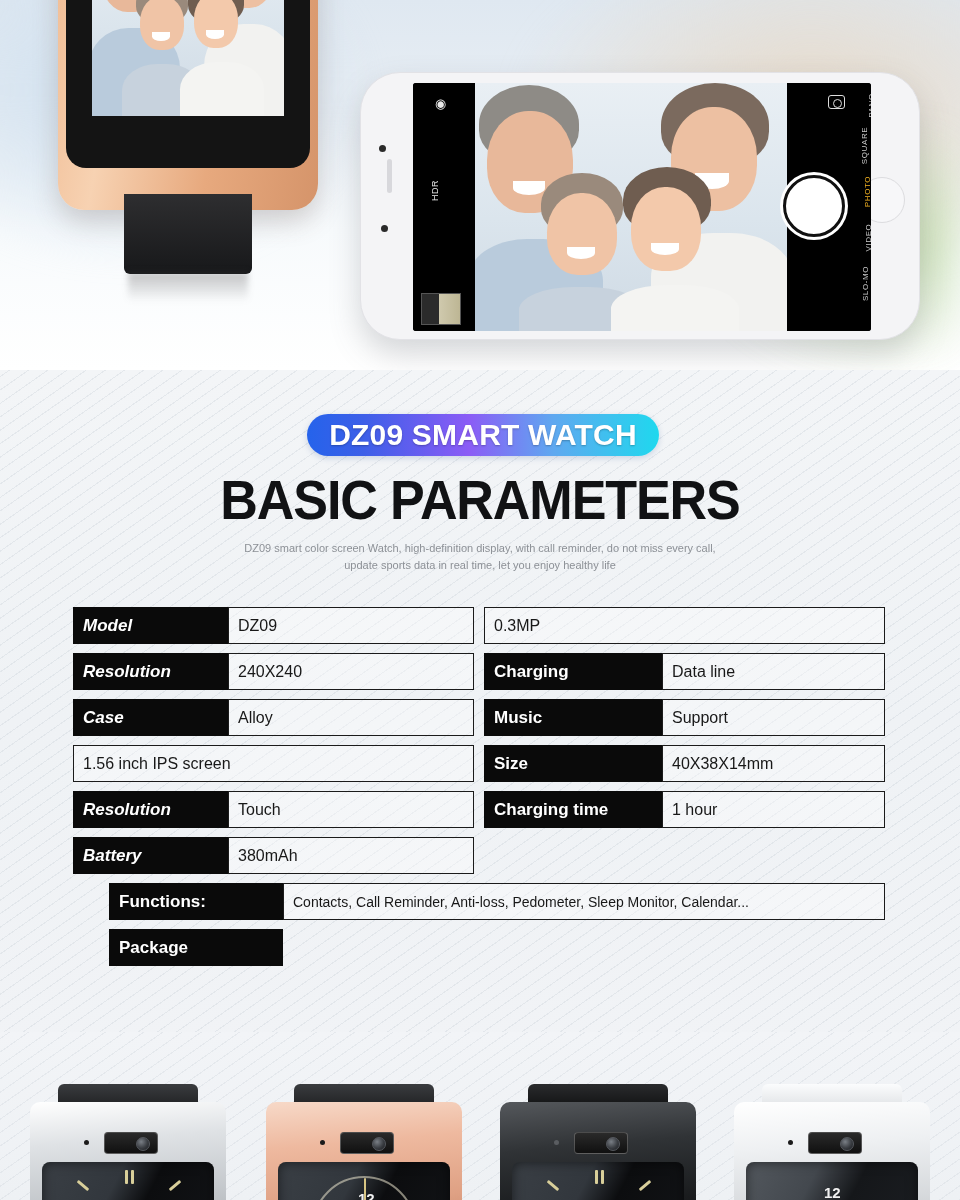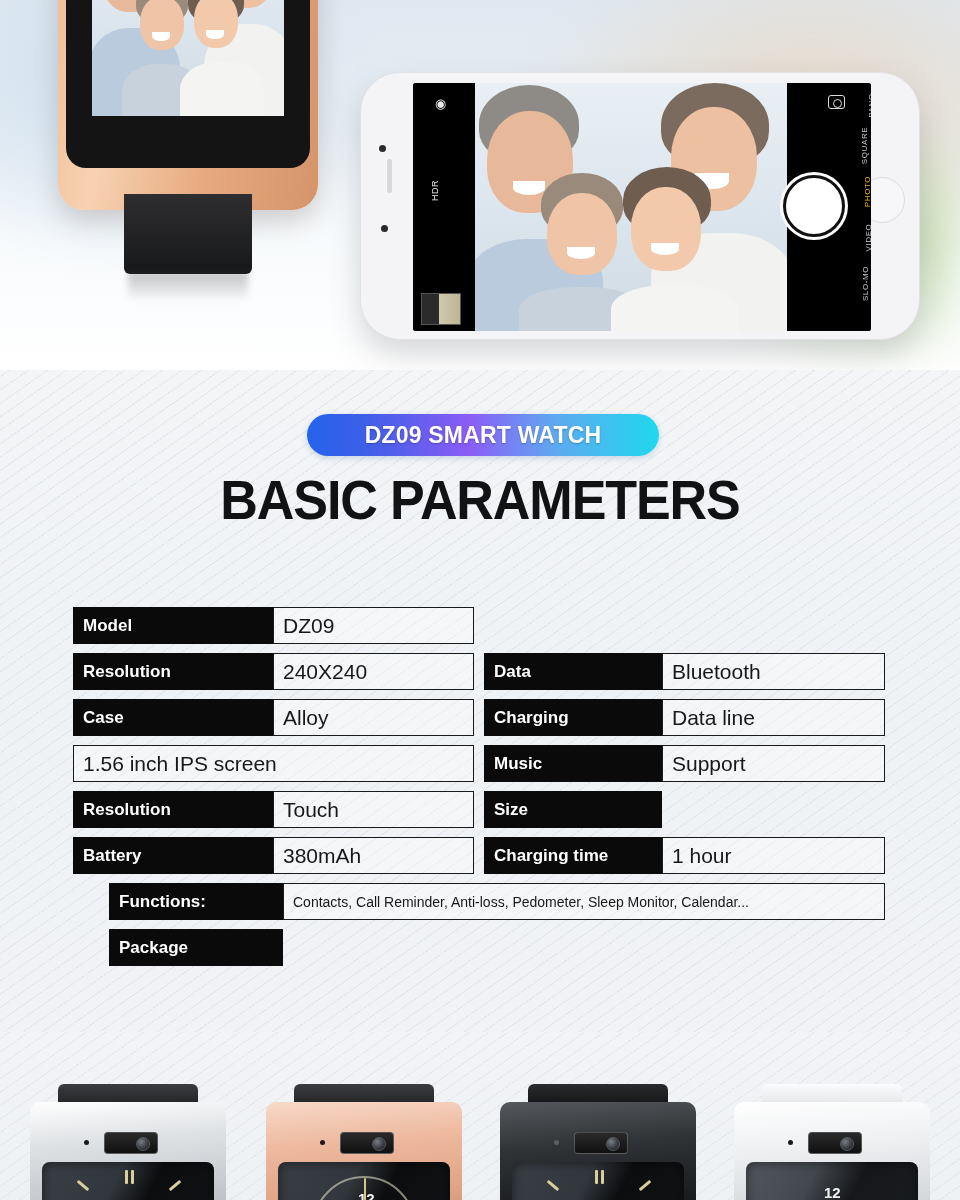--- a/index.html
+++ b/index.html
@@ -148,21 +148,21 @@
   }
 
   .pill {
     position: absolute; left: 307px; top: 414px; width: 352px; height: 42px;
     border-radius: 21px;
     background: linear-gradient(90deg,#2563eb 0%,#3d5fe8 16%,#8b5cf6 46%,#5fa8f0 70%,#1fd8ee 100%);
     display: flex; align-items: center; justify-content: center;
     box-shadow: 0 2px 6px rgba(60,90,160,.22);
   }
   .pill span {
-    color: #ffffff; font-size: 23px; font-weight: bold; letter-spacing: .2px;
+    color: #ffffff; font-size: 30px; font-weight: bold; letter-spacing: .2px;
     text-shadow: 0 1px 2px rgba(0,0,0,.25);
     font-family: "Liberation Sans", sans-serif;
   }
 
   .headline {
     position: absolute; left: 0; top: 472px; width: 960px; text-align: center;
     font-size: 56px; font-weight: bold; color: #111214;
     letter-spacing: -1.2px; line-height: 1;
     transform: scaleX(.93); 
     font-family: "Liberation Sans", sans-serif;
@@ -183,24 +183,24 @@
   .skey {
     background: #0a0a0a; color: #ffffff;
     font-size: 17px; font-weight: bold;
     display: flex; align-items: center; padding: 0 10px;
     font-family: "Liberation Sans", sans-serif;
     white-space: nowrap;
   }
   .sval {
     flex: 1; border: 1.5px solid #1b1b1b; background: rgba(255,255,255,.34);
     display: flex; align-items: center; padding: 0 9px;
-    font-size: 21px; color: #181818;
-    font-family: "Liberation Sans", sans-serif;
-  }
-  .col-left .skey  { width: 200px; }
+    font-size: 16px; color: #181818;
+    font-family: "Liberation Sans", sans-serif;
+  }
+  .col-left .skey  { width: 155px; font-style: italic; }
   .col-right .skey { width: 178px; }
 
   .srow-wide { display: flex; height: 37px; margin-bottom: 9px; padding-left: 36px; }
   .srow-wide .skey { width: 174px; }
   .srow-wide .sval { font-size: 14px; }
   .srow-wide.pkg .sval { font-size: 17px; }
 
   
   .bottom {
     position: absolute; left: 0; top: 1032px; width: 960px; height: 168px;
@@ -349,20 +349,24 @@
   </div>
 
   <div class="content"></div>
 
   <div class="pill">
     <span>DZ09 SMART WATCH</span>
   </div>
 
   <div class="headline">BASIC PARAMETERS</div>
 
+  <div class="subtitle">
+    <div>DZ09 smart color screen Watch, high-definition display, with call reminder, do not miss every call,</div>
+    <div>update sports data in real time, let you enjoy healthy life</div>
+  </div>
 
   <div class="specs">
     <div class="spec-cols">
 
       <div class="spec-col col-left">
         <div class="srow">
           <div class="skey">Model</div>
           <div class="sval">DZ09</div>
         </div>
         <div class="srow">
@@ -381,35 +385,33 @@
           <div class="sval">Touch</div>
         </div>
         <div class="srow">
           <div class="skey">Battery</div>
           <div class="sval">380mAh</div>
         </div>
       </div>
 
       <div class="spec-col col-right">
         <div class="srow">
-        </div>
-        <div class="srow">
-          <div class="skey">Data</div>
-          <div class="sval">Bluetooth</div>
+          <div class="sval">0.3MP</div>
         </div>
         <div class="srow">
           <div class="skey">Charging</div>
           <div class="sval">Data line</div>
         </div>
         <div class="srow">
           <div class="skey">Music</div>
           <div class="sval">Support</div>
         </div>
         <div class="srow">
           <div class="skey">Size</div>
+          <div class="sval">40X38X14mm</div>
         </div>
         <div class="srow">
           <div class="skey">Charging time</div>
           <div class="sval">1 hour</div>
         </div>
       </div>
 
     </div>
 
     <div class="srow-wide">

